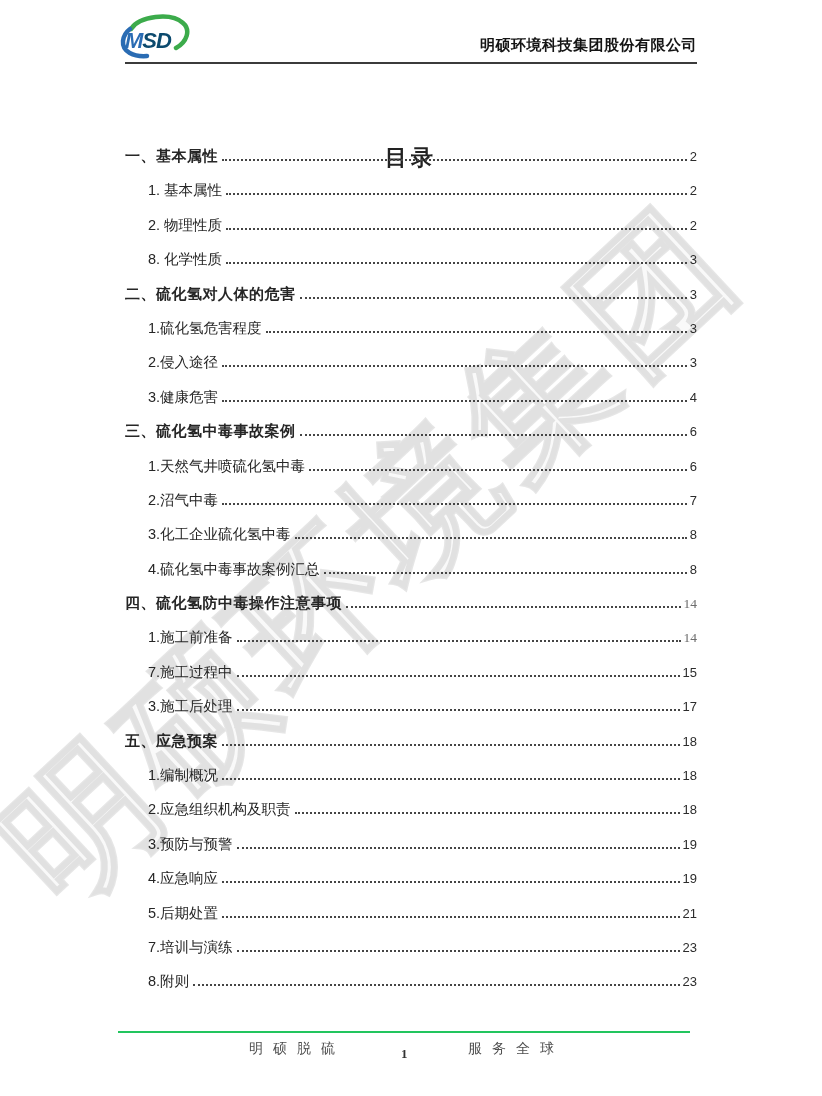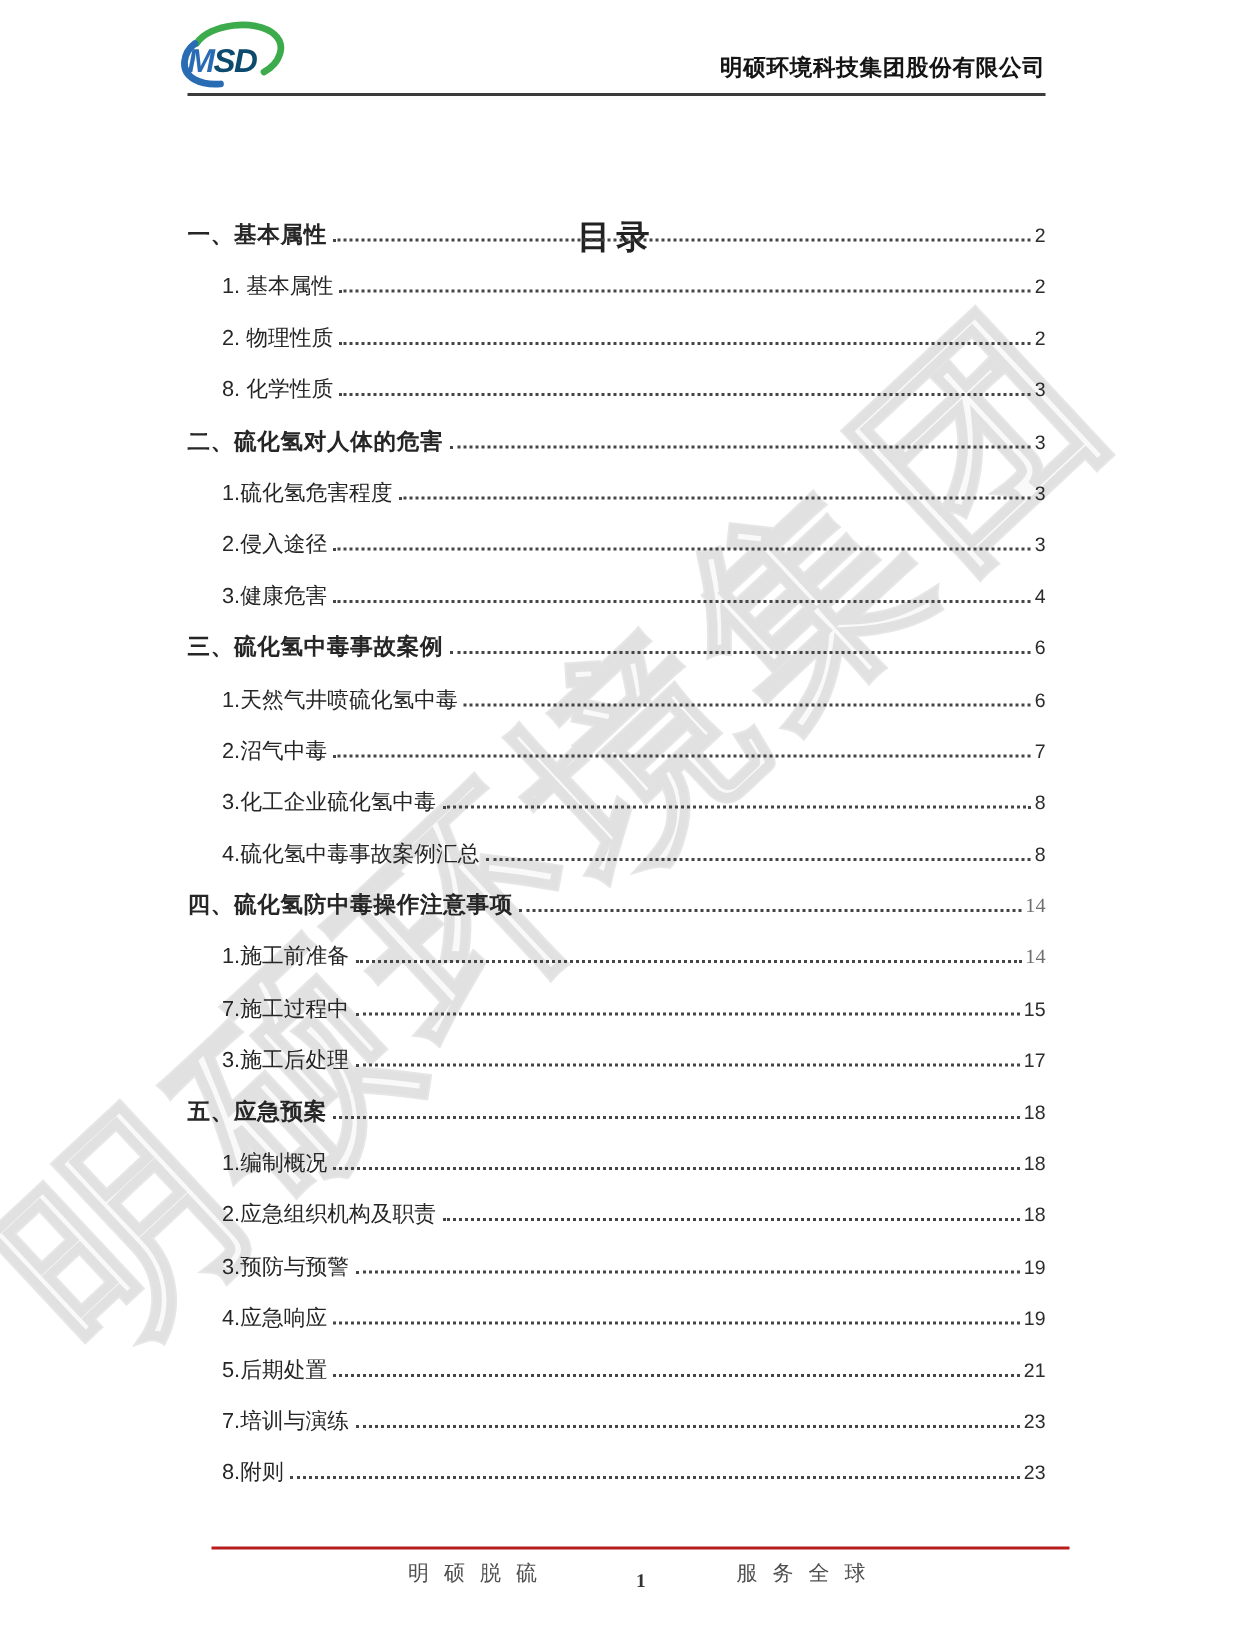--- a/index.html
+++ b/index.html
@@ -90,23 +90,23 @@
   }
   .toc-page { font-size: 13px; color: #2c2c2c; font-weight: 500; white-space: nowrap; }
   .toc-row.muted .toc-page {
     color: #6e6e6e; font-weight: normal;
     font-family: "Liberation Serif", serif;
     font-size: 13.5px;
   }
 
   
   .footer {
-    position: absolute; left: 141px; top: 1031px;
+    position: absolute; left: 118px; top: 1031px;
     width: 572px; height: 45px;
-    border-top: 2px solid #b91c1c;
+    border-top: 2px solid #22c55e;
   }
   .footer-left, .footer-right {
     position: absolute; top: 7px;
     font-size: 14px; color: #4f4f4f;
     letter-spacing: 10px; white-space: nowrap;
   }
   .footer-left  { left: 131px; }
   .footer-right { left: 350px; }
   .footer-page {
     position: absolute; left: 283px; top: 13px;

